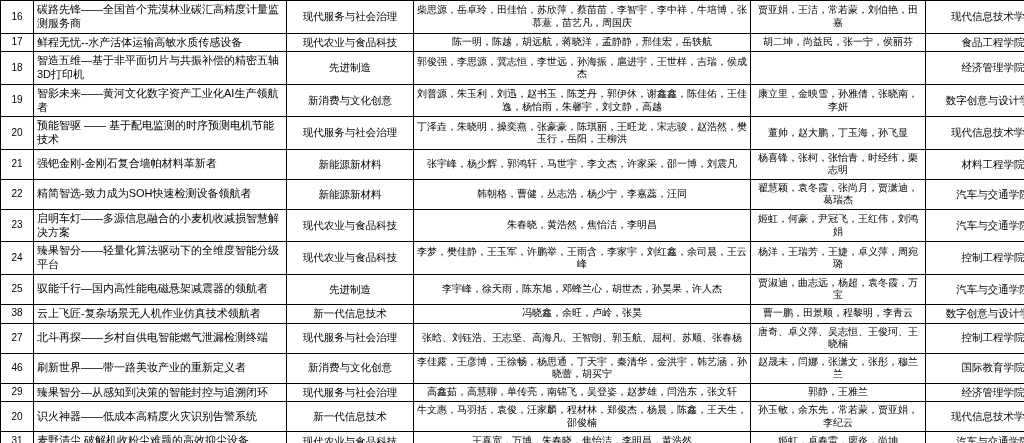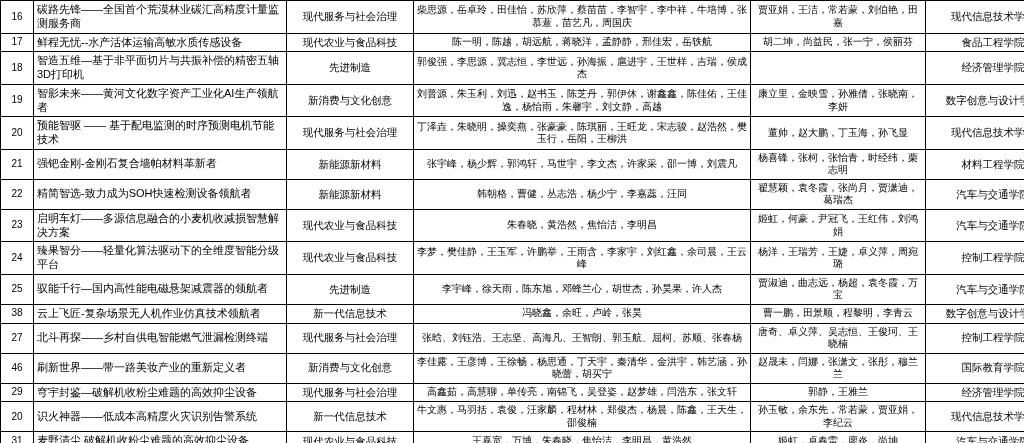--- a/index.html
+++ b/index.html
@@ -165,21 +165,21 @@
     <tr>
       <td class="col-num">46</td>
       <td class="col-name">刷新世界——带一路美妆产业的重新定义者</td>
       <td class="col-track">新消费与文化创意</td>
       <td class="col-members">李佳露，王彦博，王徐畅，杨思通，丁天宇，秦清华，金洪宇，韩艺涵，孙晓蕾，胡买宁</td>
       <td class="col-teachers">赵晟未，闫娜，张潇文，张彤，穆兰兰</td>
       <td class="col-college">国际教育学院</td>
     </tr>
     <tr>
       <td class="col-num">29</td>
-      <td class="col-name">穹宇封鉴—破解机收粉尘难题的高效抑尘设备</td>
+      <td class="col-name">臻果智分—从感知到决策的智能封控与追溯闭环</td>
       <td class="col-track">现代服务与社会治理</td>
       <td class="col-members">高鑫茹，高慧聊，单传亮，南锦飞，吴登姿，赵梦雄，闫浩东，张文轩</td>
       <td class="col-teachers">郭静，王雅兰</td>
       <td class="col-college">经济管理学院</td>
     </tr>
     <tr>
       <td class="col-num">20</td>
       <td class="col-name">识火神器——低成本高精度火灾识别告警系统</td>
       <td class="col-track">新一代信息技术</td>
       <td class="col-members">牛文惠，马羽括，袁俊，汪家麟，程材林，郑俊杰，杨晨，陈鑫，王天生，邵俊楠</td>

